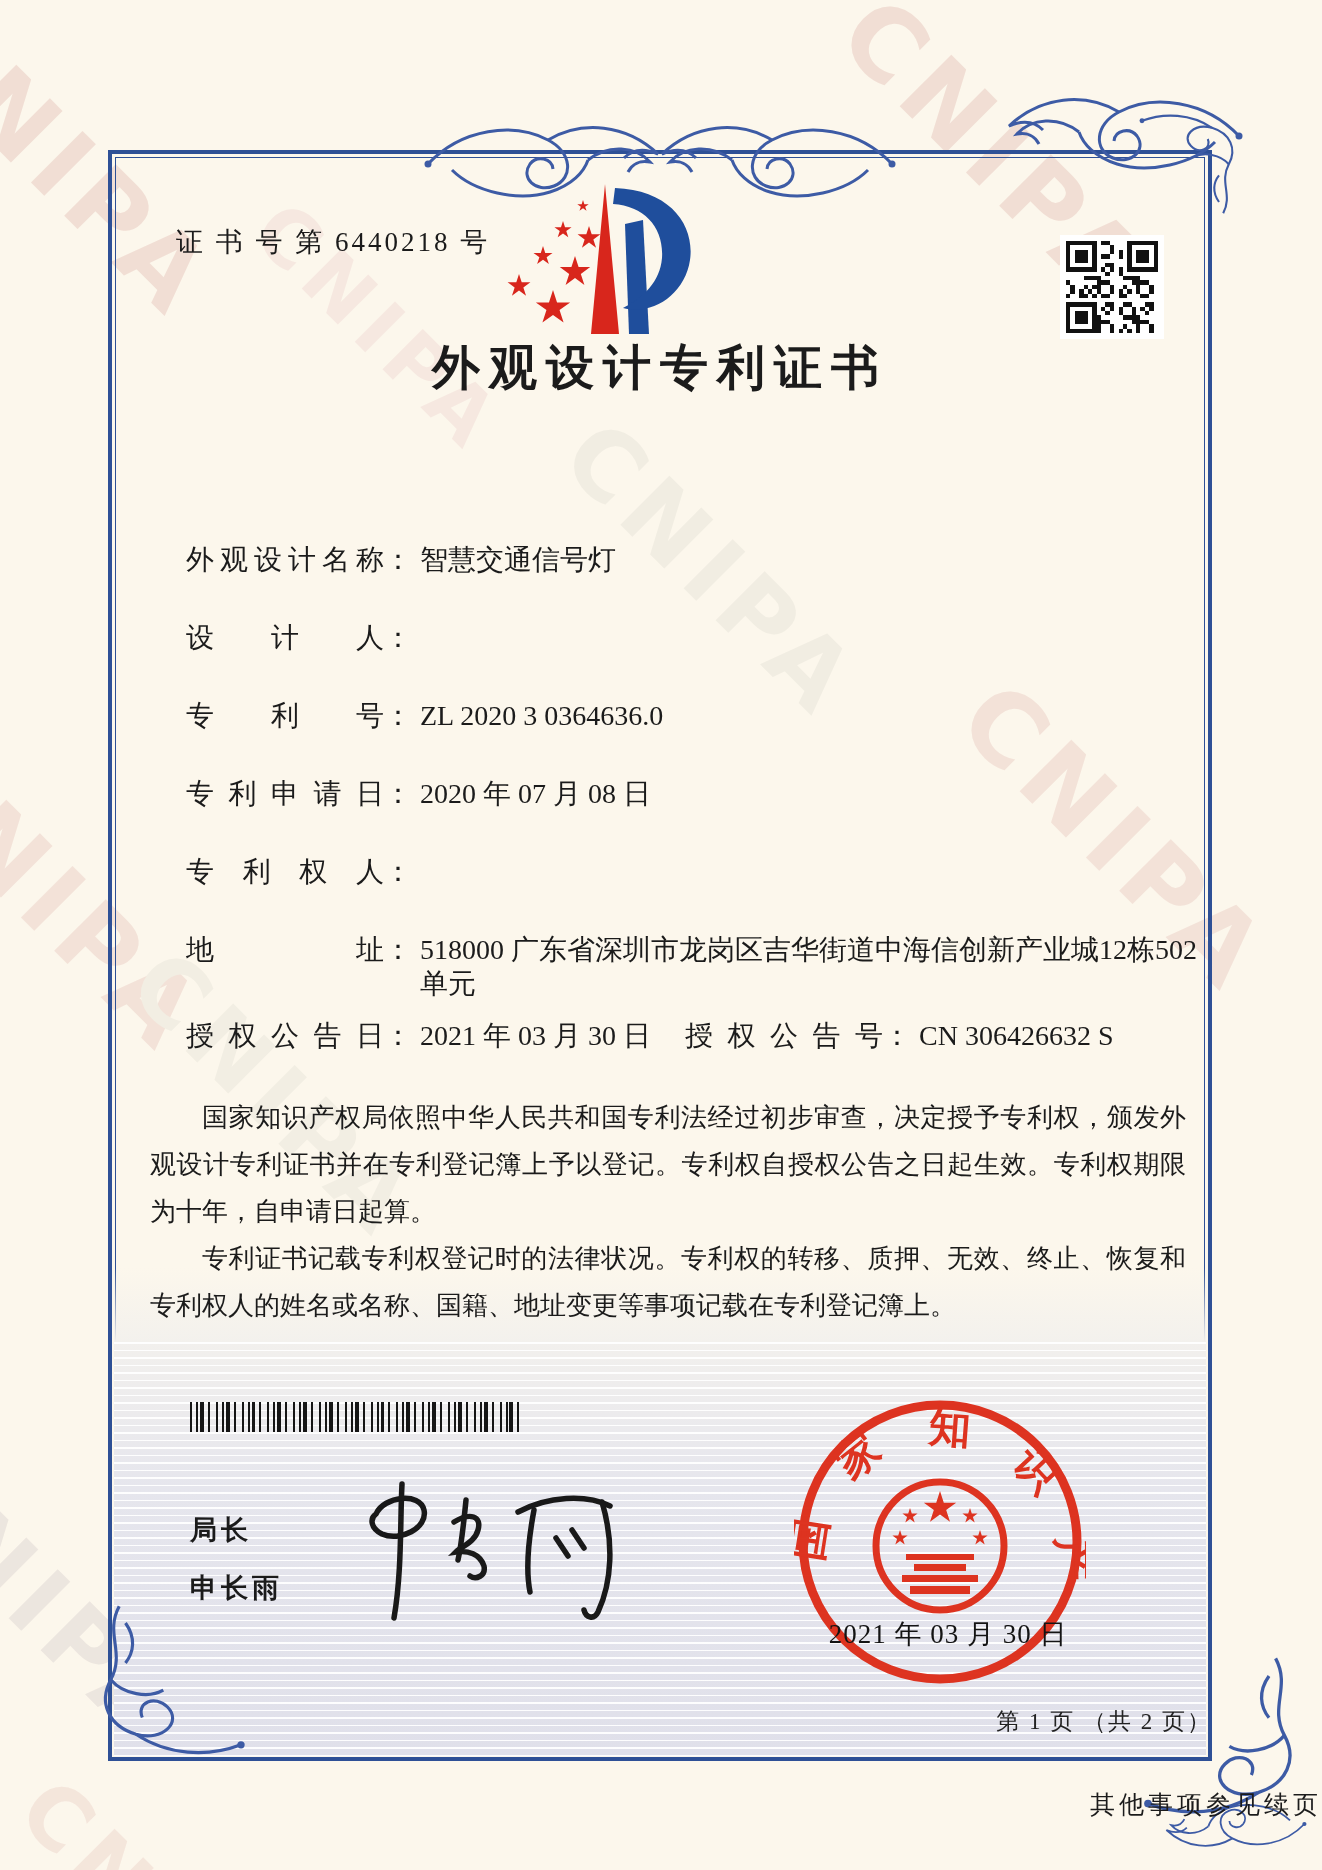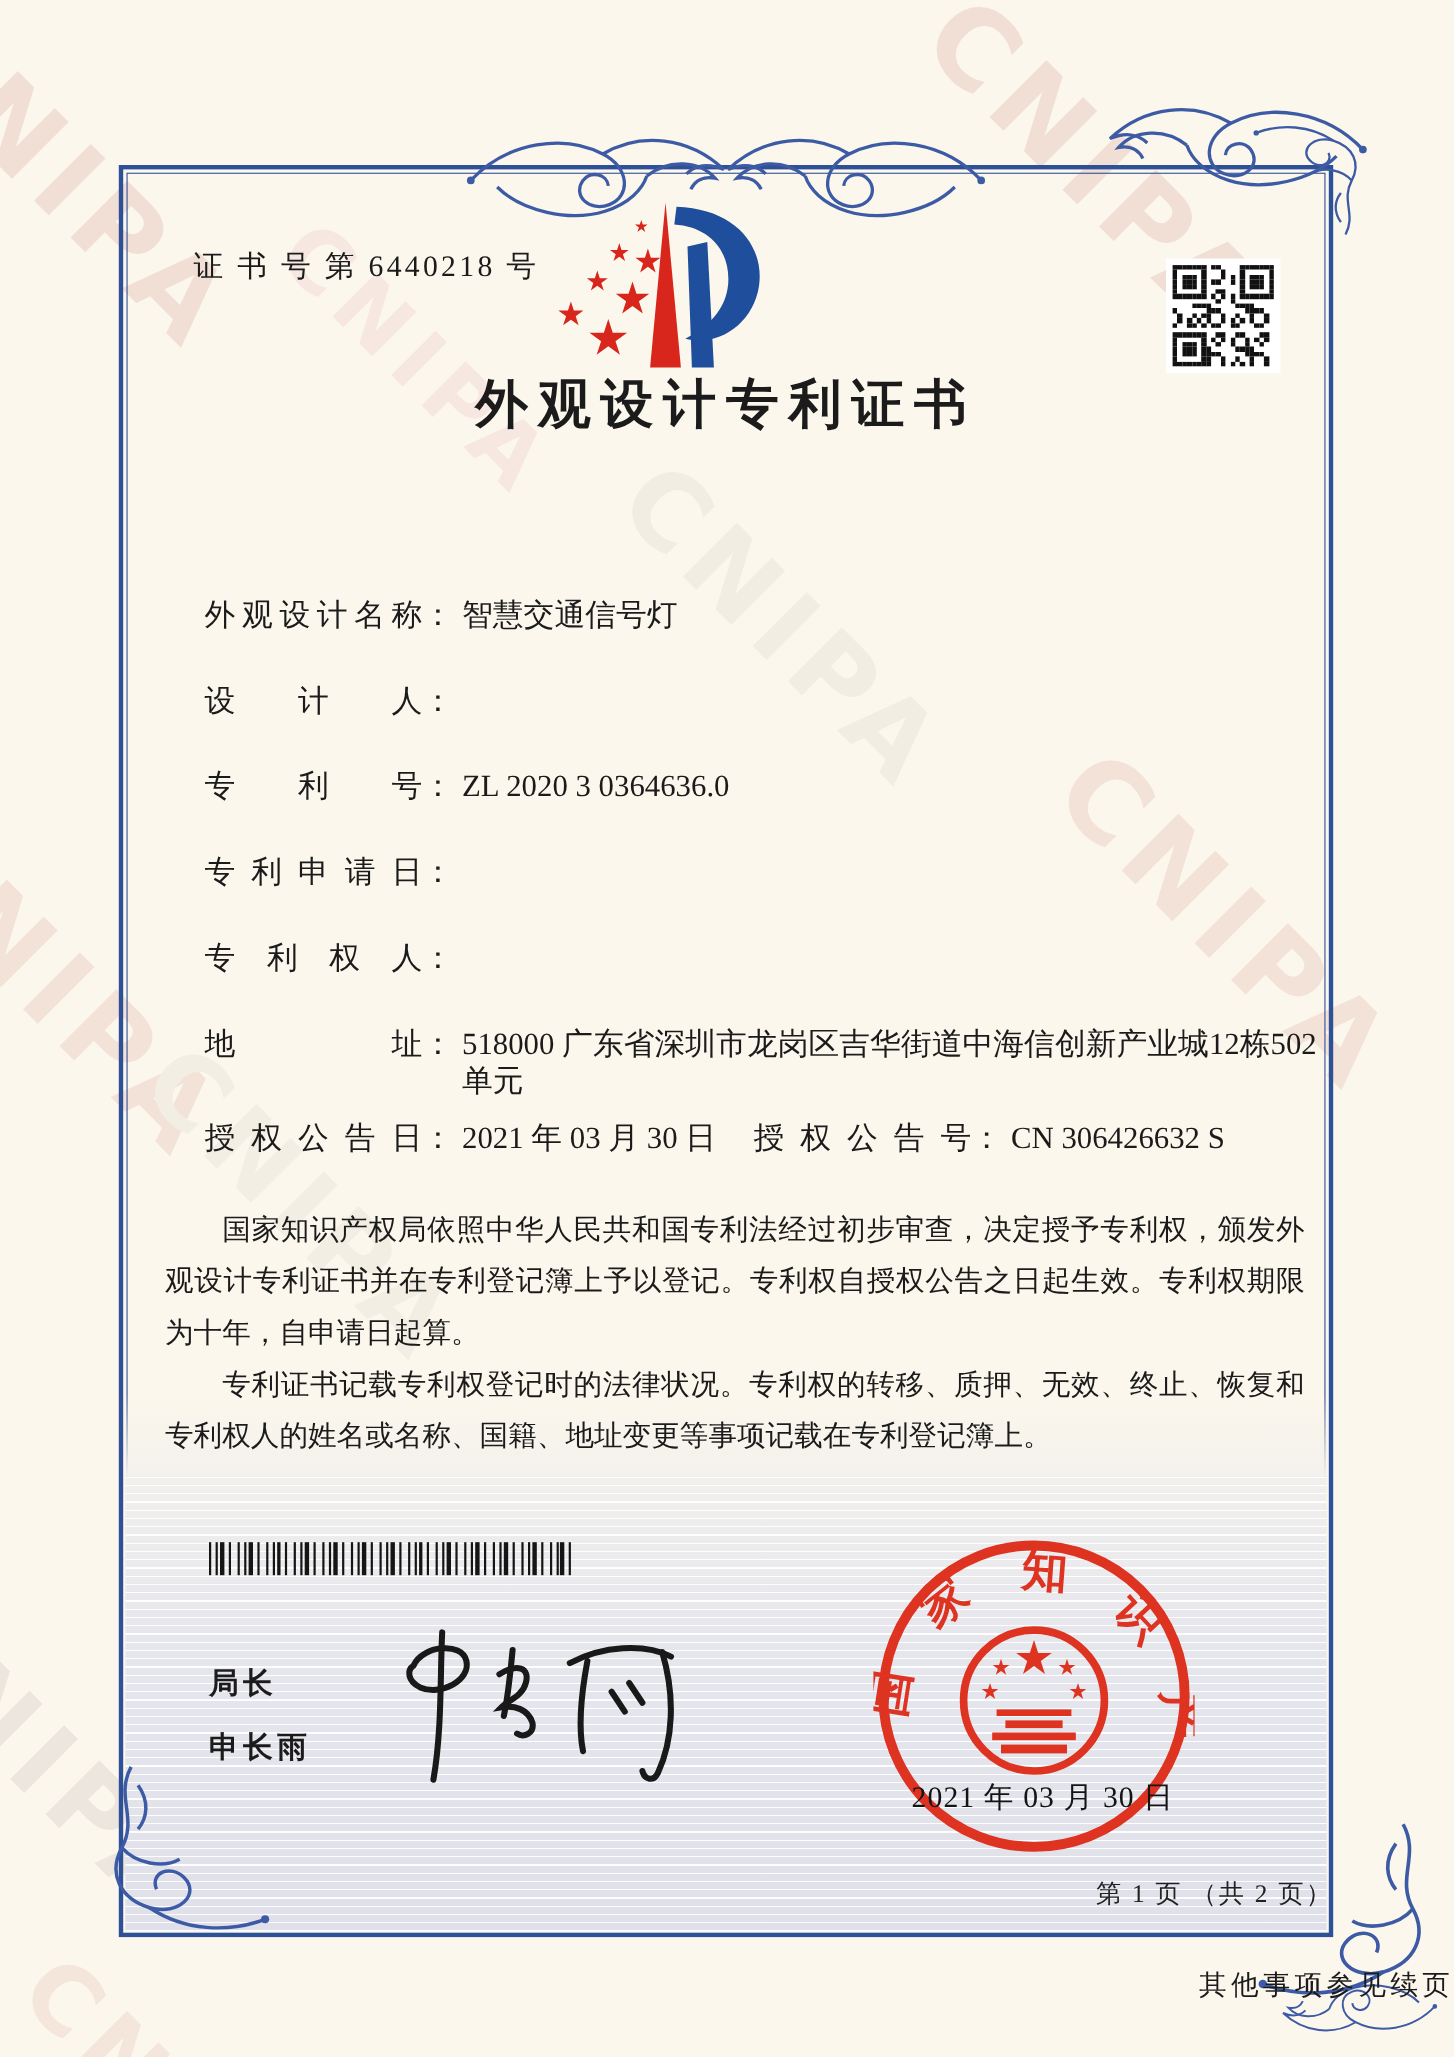--- a/index.html
+++ b/index.html
@@ -640,20 +640,21 @@
       <span class="fcolon">：</span>
   </div>
   <div class="frow">
     <span class="flabel">专利号</span>
       <span class="fcolon">：</span>
       <span class="fvalue">ZL 2020 3 0364636.0</span>
   </div>
   <div class="frow">
     <span class="flabel">专利申请日</span>
       <span class="fcolon">：</span>
+      <span class="fvalue">2020 年 07 月 08 日</span>
   </div>
   <div class="frow">
     <span class="flabel">专利权人</span>
       <span class="fcolon">：</span>
   </div>
   <div class="frow addr">
     <span class="flabel">地址</span>
       <span class="fcolon">：</span>
       <span class="fvalue">518000 广东省深圳市龙岗区吉华街道中海信创新产业城12栋502单元</span>
   </div>

